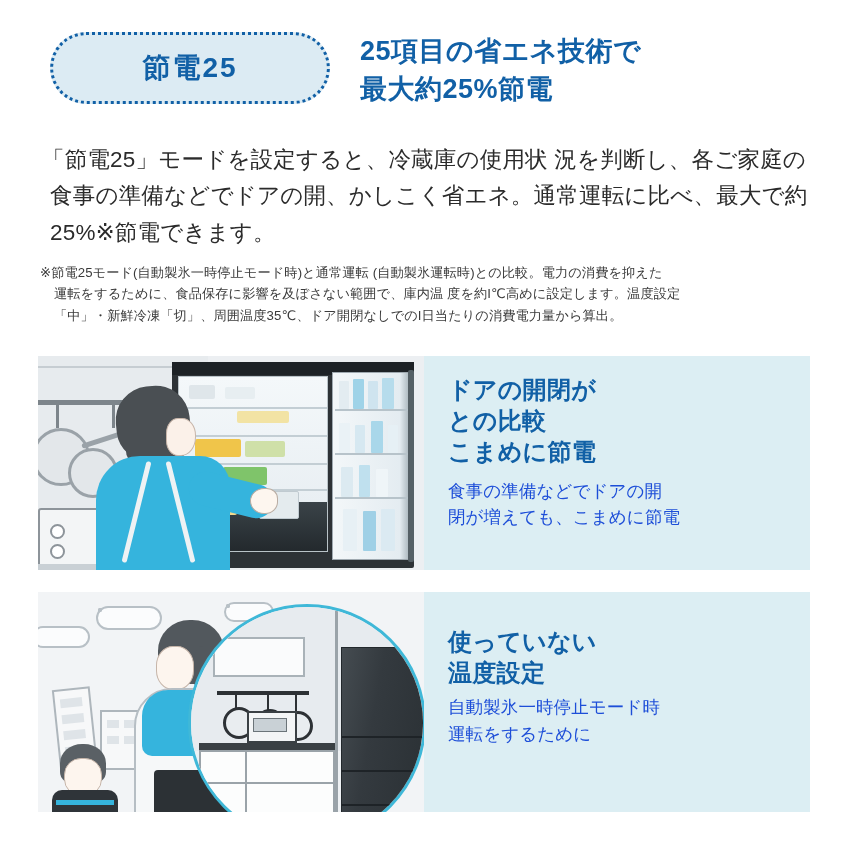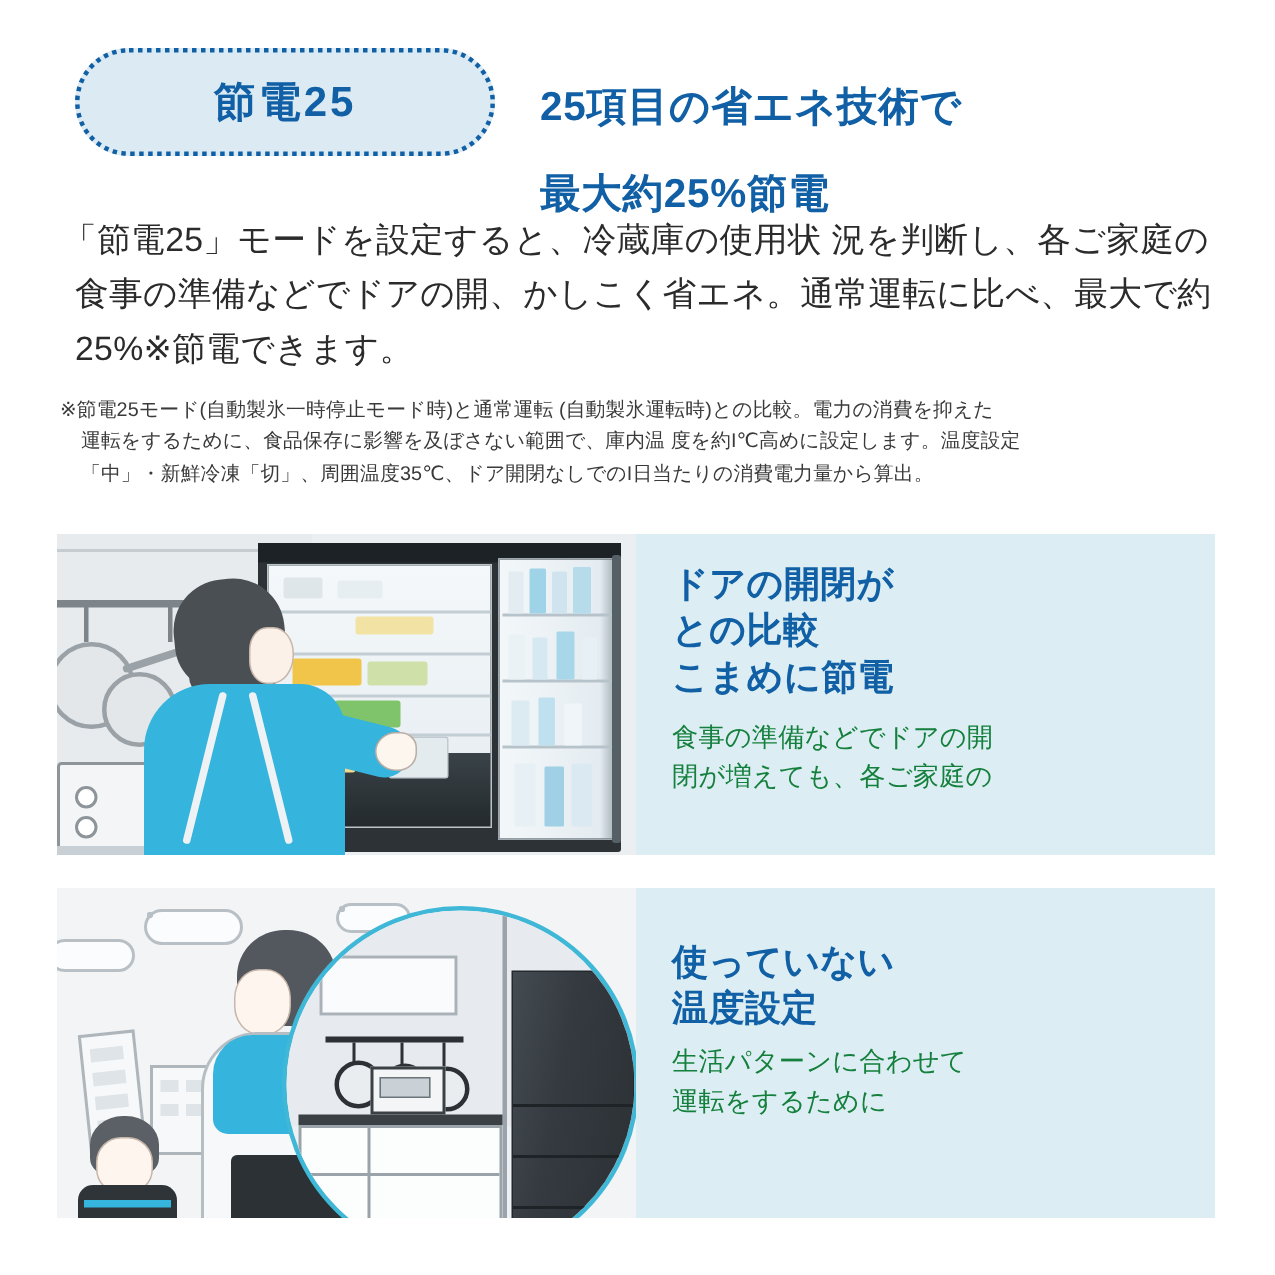--- a/index.html
+++ b/index.html
@@ -32,21 +32,21 @@
     letter-spacing:2px;
     line-height:1;
   }
   .headline{
     position:absolute;left:322px;top:4px;width:440px;
     color:#1160a6;
     font-size:27px;font-weight:bold;
     line-height:1.42;
     letter-spacing:0.5px;
   }
-  .headline div{white-space:nowrap;margin-top:20px;}
+  .headline div{white-space:nowrap;}
 
   
   .lead{
     position:absolute;left:42px;top:142px;width:776px;
     color:#2b2b2b;
     font-size:22.5px;
     line-height:1.62;
     letter-spacing:0.2px;
   }
   .lead div{white-space:nowrap;}
@@ -88,21 +88,21 @@
   }
   .panel-title{
     color:#1160a6;
     font-size:24px;font-weight:bold;
     line-height:1.30;
     letter-spacing:0.3px;
     margin-bottom:10px;
   }
   .panel-title div{white-space:nowrap;}
   .panel-desc{
-    color:#15803d;
+    color:#1d4ed8;
     font-size:17.5px;
     line-height:1.50;
     letter-spacing:0.1px;
   }
   .panel-desc div{white-space:nowrap;}
   #panel-2 .panel-text{padding-top:34px;}
   #panel-2 .panel-title{margin-bottom:6px;}
 
   
   .kitchen-bg{position:absolute;inset:0;background:#eceff2;}
@@ -321,21 +321,21 @@
     </div>
 
     <div class="panel-text">
       <div class="panel-title">
         <div>ドアの開閉が</div>
         <div>との比較</div>
         <div>こまめに節電</div>
       </div>
       <div class="panel-desc">
         <div>食事の準備などでドアの開</div>
-        <div>閉が増えても、各ご家庭の</div>
+        <div>閉が増えても、こまめに節電</div>
       </div>
     </div>
   </div>
 
   <div class="panel" id="panel-2">
 
     <div class="panel-art">
       <div class="outdoor-bg"></div>
 
       <div class="cloud" style="left:-6px;top:34px;width:54px;height:18px;"></div>
@@ -393,19 +393,19 @@
         </div>
       </div>
     </div>
 
     <div class="panel-text">
       <div class="panel-title">
         <div>使っていない</div>
         <div>温度設定</div>
       </div>
       <div class="panel-desc">
-        <div>生活パターンに合わせて</div>
+        <div>自動製氷一時停止モード時</div>
         <div>運転をするために</div>
       </div>
     </div>
   </div>
 
 </div>
 
 </body></html>

